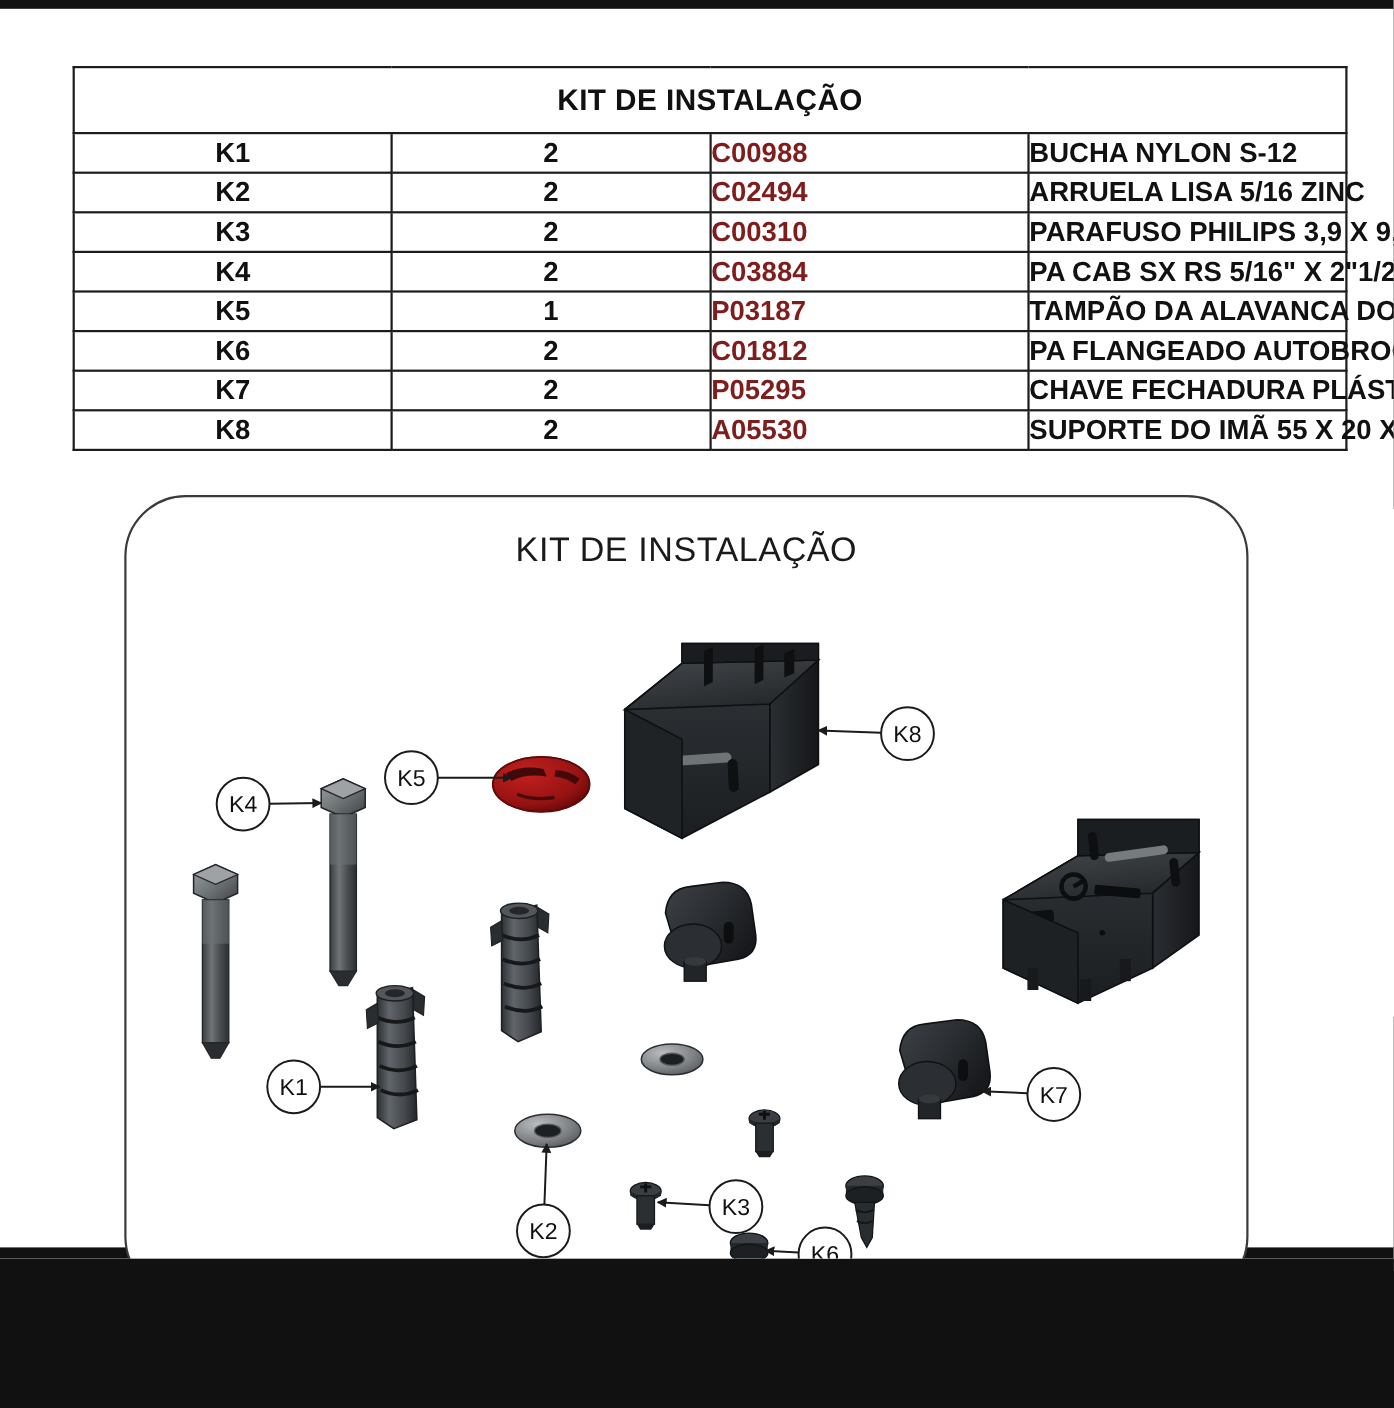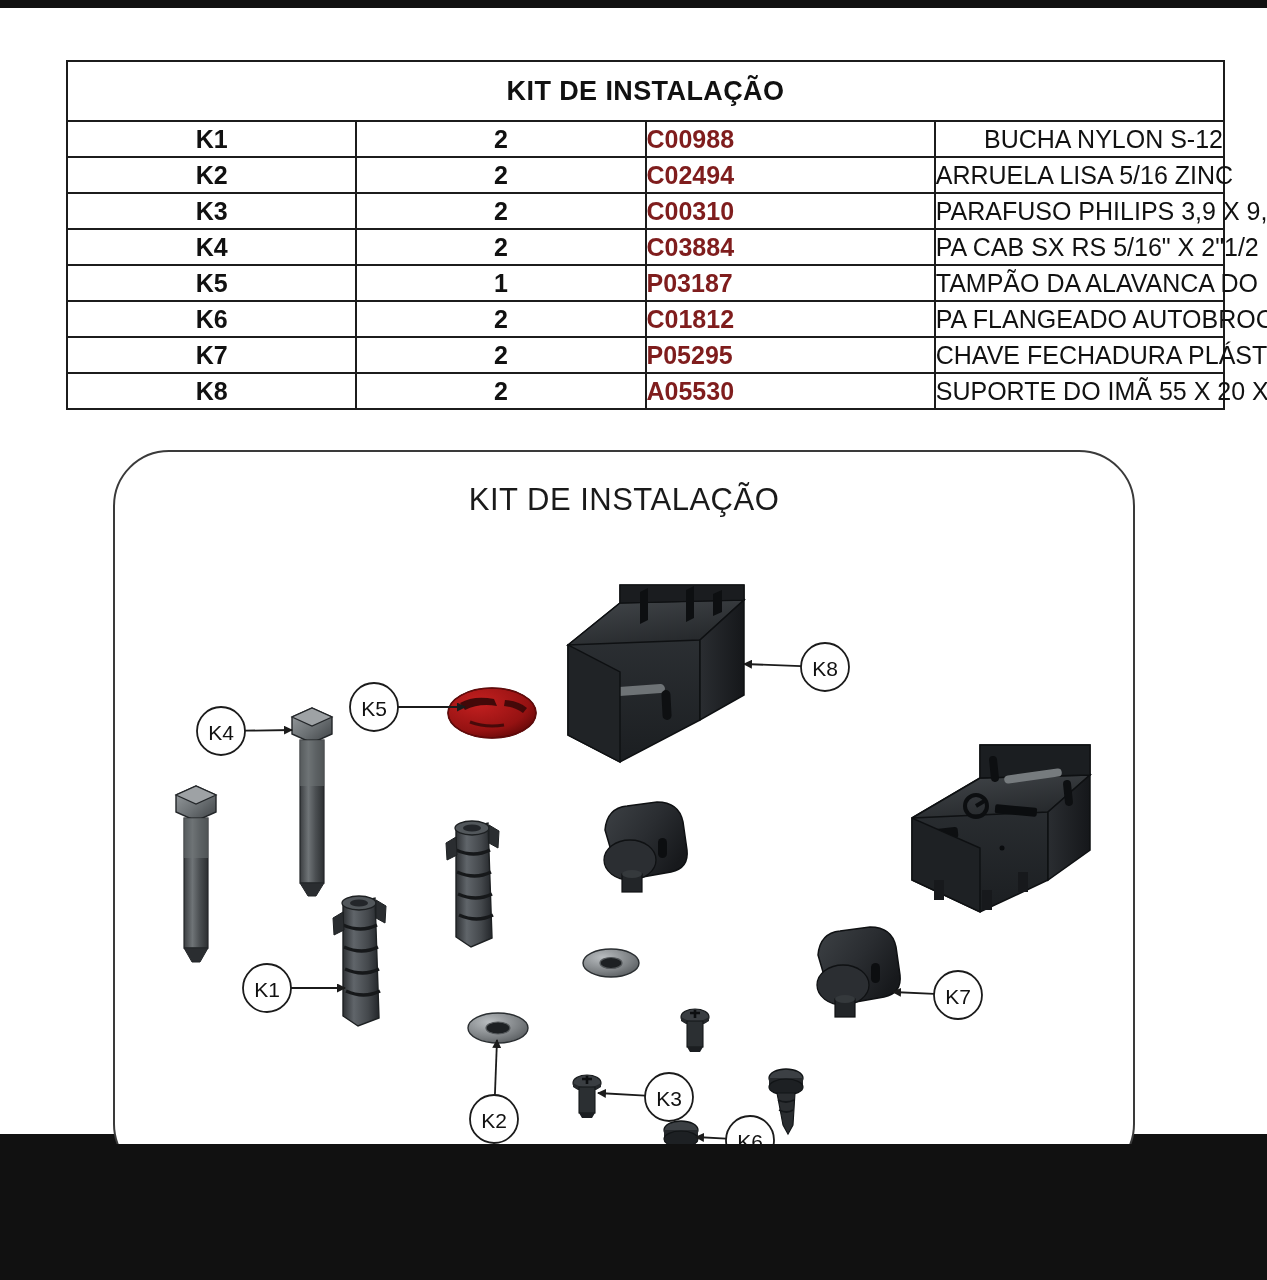--- a/index.html
+++ b/index.html
@@ -71,24 +71,24 @@
   }
   .cell-code {
     width: 288px;
     text-align: left;
     padding-left: 9px;
     font-size: 25px;
     font-weight: bold;
     color: #7f1d1d;
   }
   .cell-desc {
-    text-align: right;
+    text-align: left;
     padding-left: 9px;
     font-size: 25px;
-    font-weight: normal;
+    font-weight: bold;
     color: #111111;
     white-space: nowrap;
   }
 
   
   #diagram-panel {
     position: absolute;
     left: 113px;
     top: 450px;
     width: 1022px;

